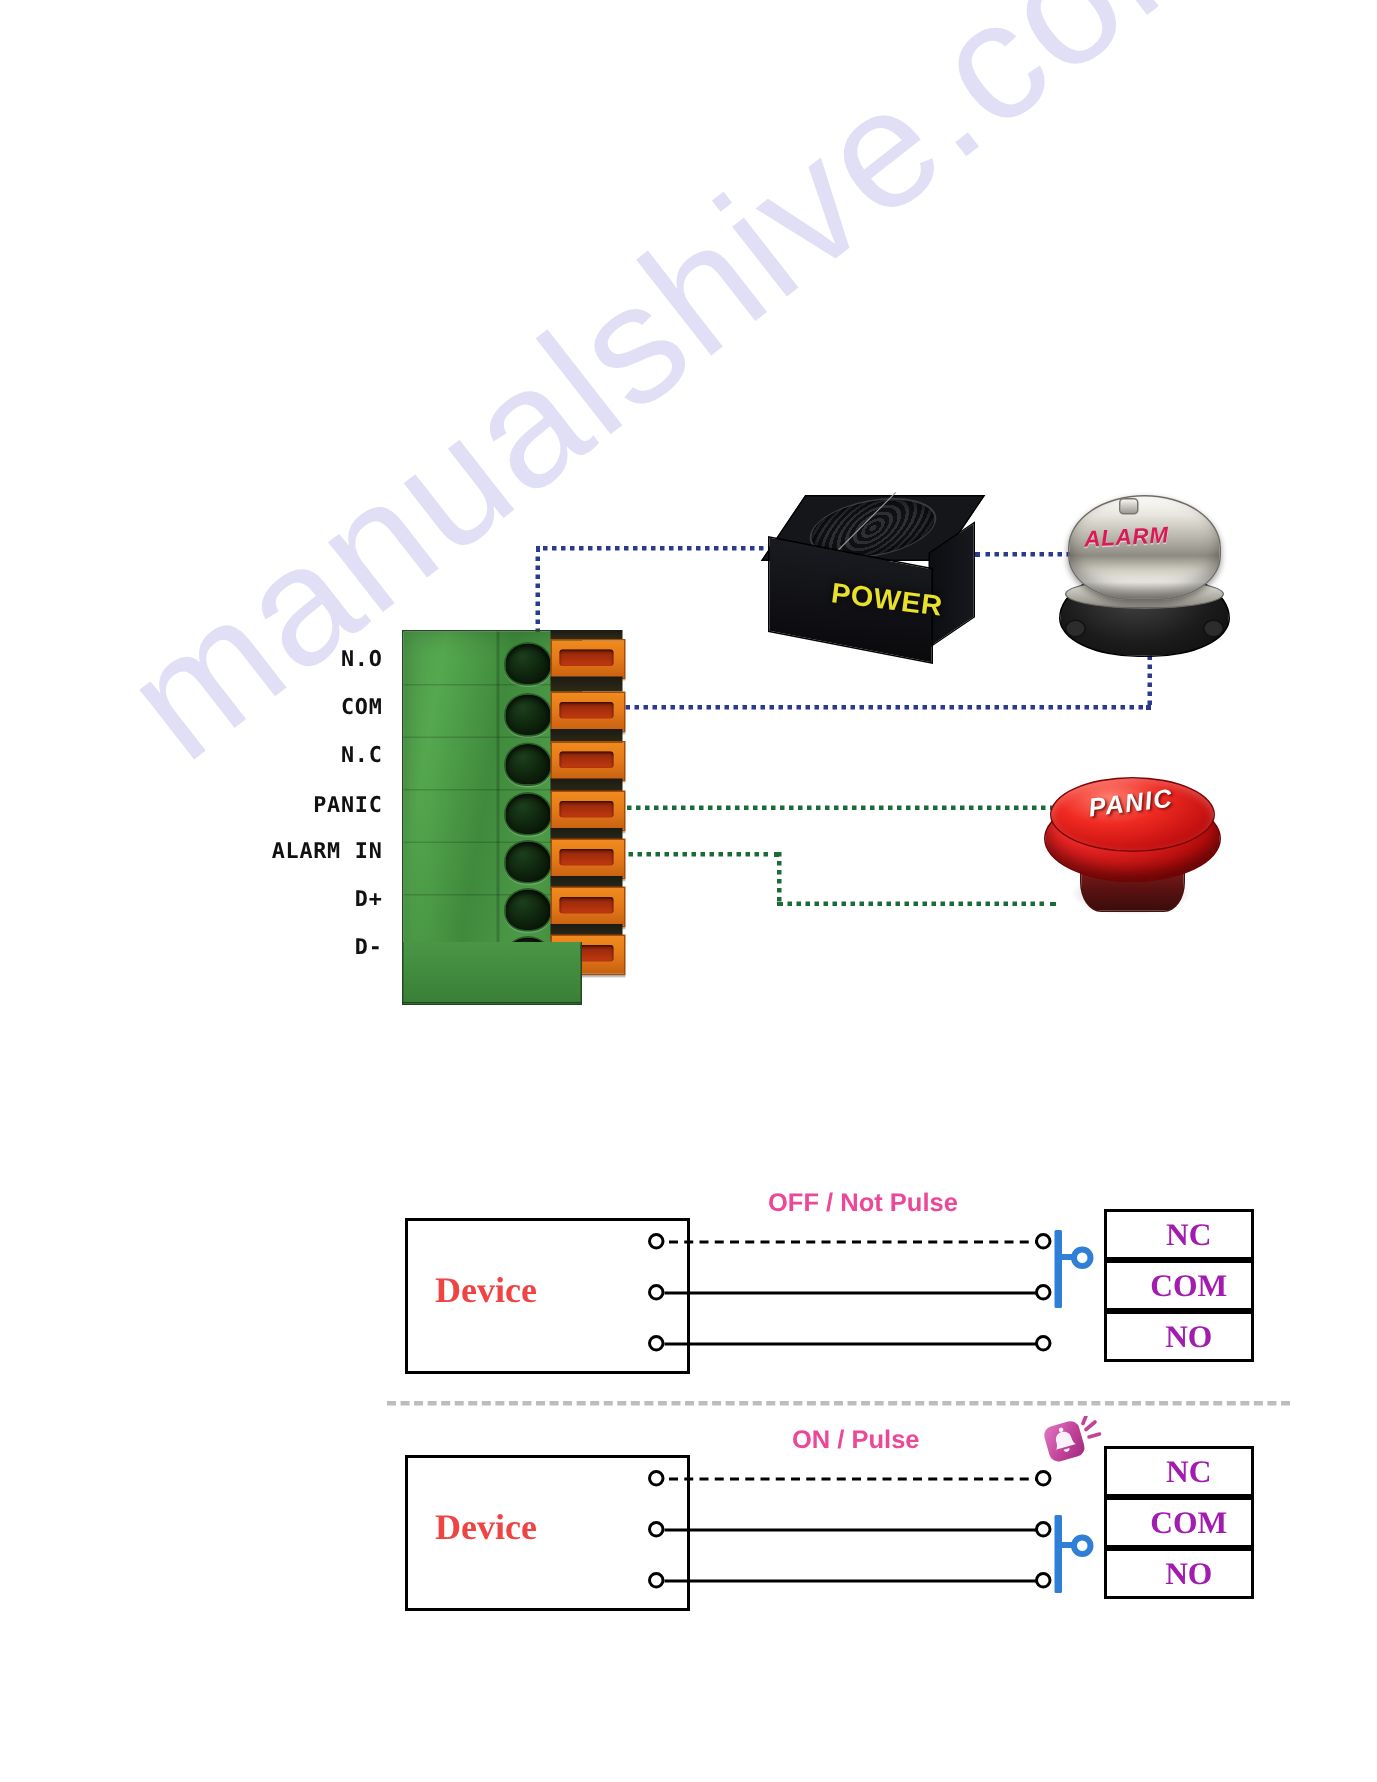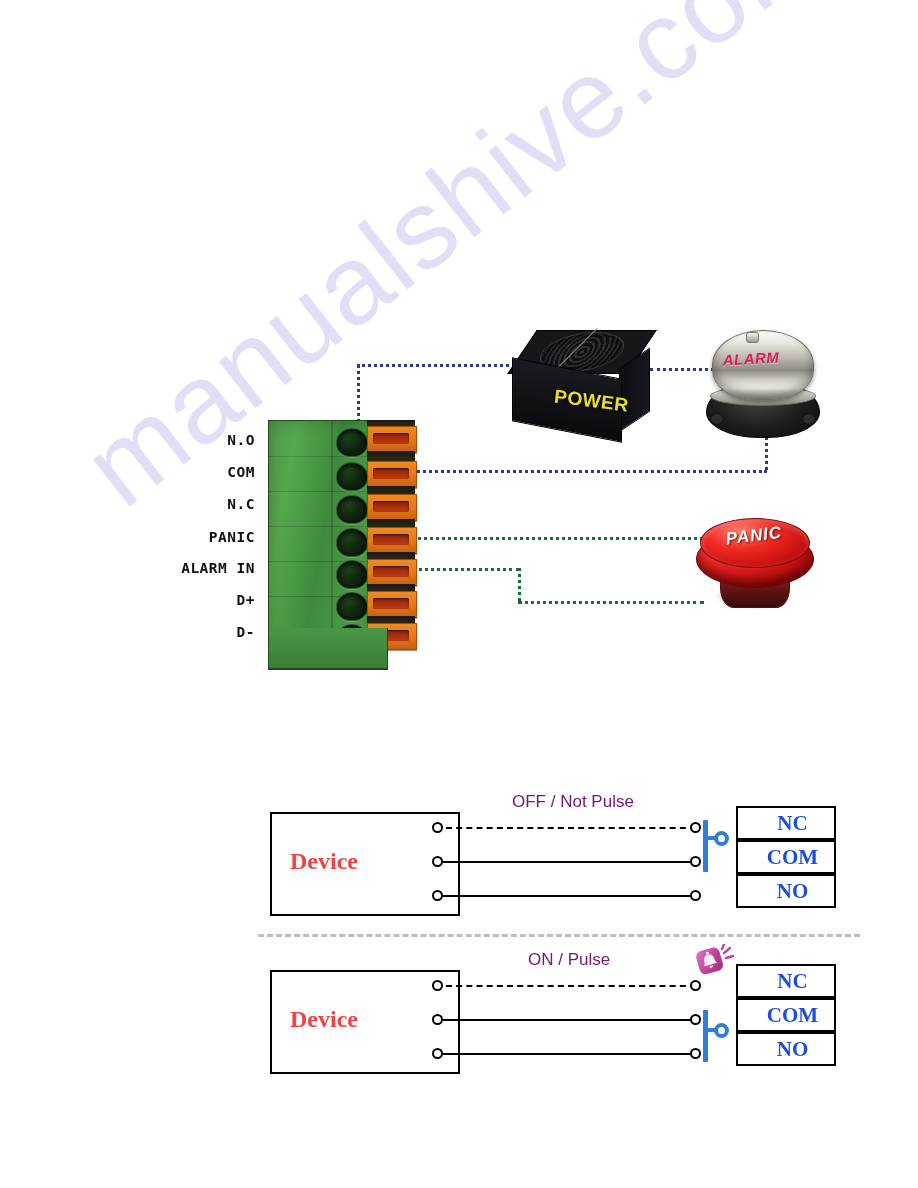--- a/index.html
+++ b/index.html
@@ -237,42 +237,42 @@
   }
   .device-label{
     position:absolute;
     font-family:"Liberation Serif", serif;
     font-size:24px;font-weight:700;color:#ef4444;
     white-space:nowrap;
   }
   .mode-label{
     position:absolute;
     font-family:"Liberation Sans", sans-serif;
-    font-size:17px;font-weight:400;color:#701a75;
+    font-size:17px;font-weight:700;color:#ec4899;
     white-space:nowrap;
   }
   .term{
     position:absolute;width:11px;height:11px;border-radius:50%;
     border:2px solid #000;background:#fff;box-sizing:border-box;
   }
   .wire{position:absolute;height:0;border-top:2px solid #000;}
   .wire.dashed{border-top:2px dashed #000;}
   .sw-bar{position:absolute;width:5px;background:#2f7fd6;border-radius:1px;}
   .sw-arm{position:absolute;height:4px;background:#2f7fd6;}
   .sw-ring{
     position:absolute;width:15px;height:15px;border-radius:50%;
     border:4px solid #2f7fd6;box-sizing:border-box;background:transparent;
   }
   .rt{
     position:absolute;
     border:2px solid #000;
     box-sizing:border-box;
     background:#fff;
     font-family:"Liberation Serif", serif;
-    font-size:21px;font-weight:700;color:#1d4ed8;
+    font-size:21px;font-weight:700;color:#a21caf;
     display:flex;align-items:center;justify-content:center;padding-left:13px;
   }
   .divider{
     position:absolute;left:258px;width:602px;height:0;
     border-top:3px dashed #bdbdbd;
     z-index:3;
   }
   
   #bell-badge{position:absolute;left:695px;top:944px;width:40px;height:40px;z-index:5;}
 </style>

